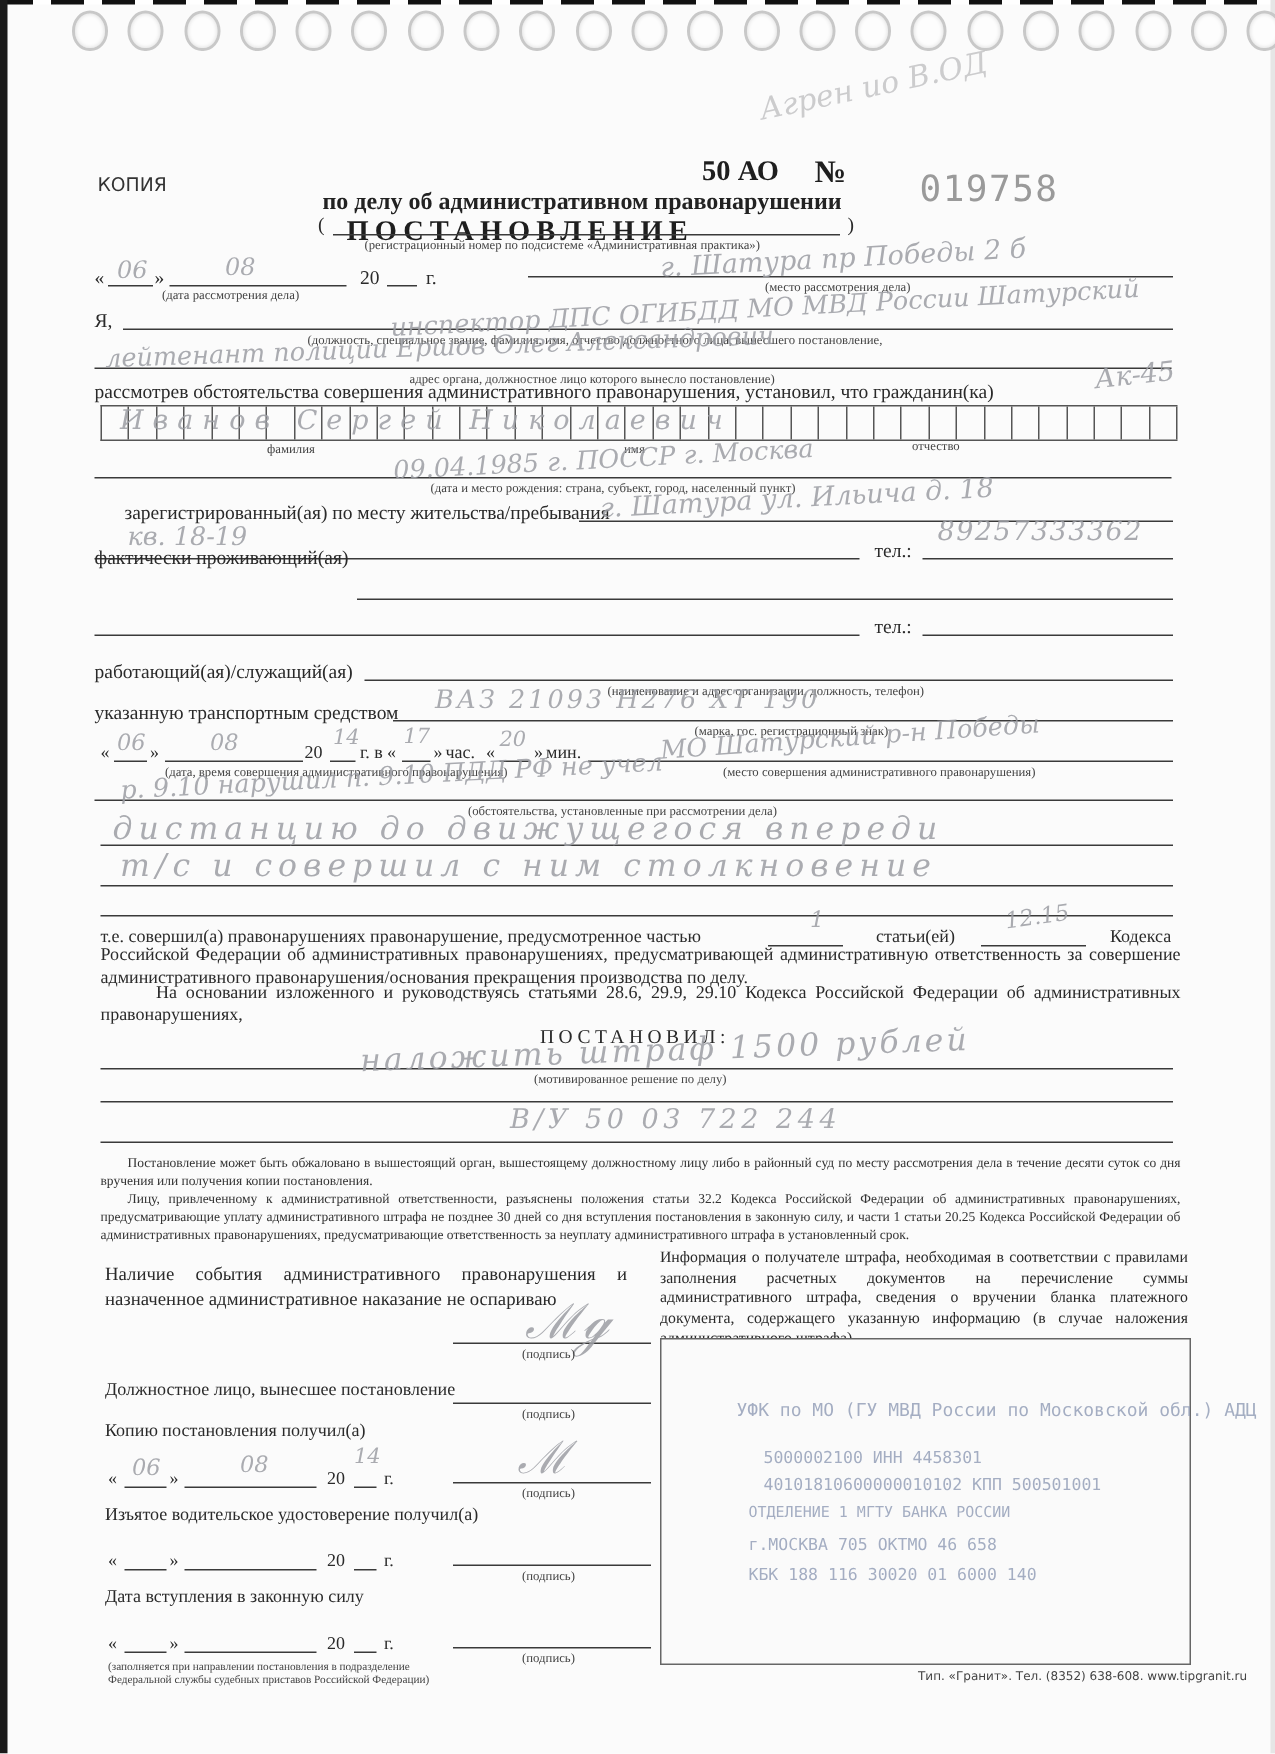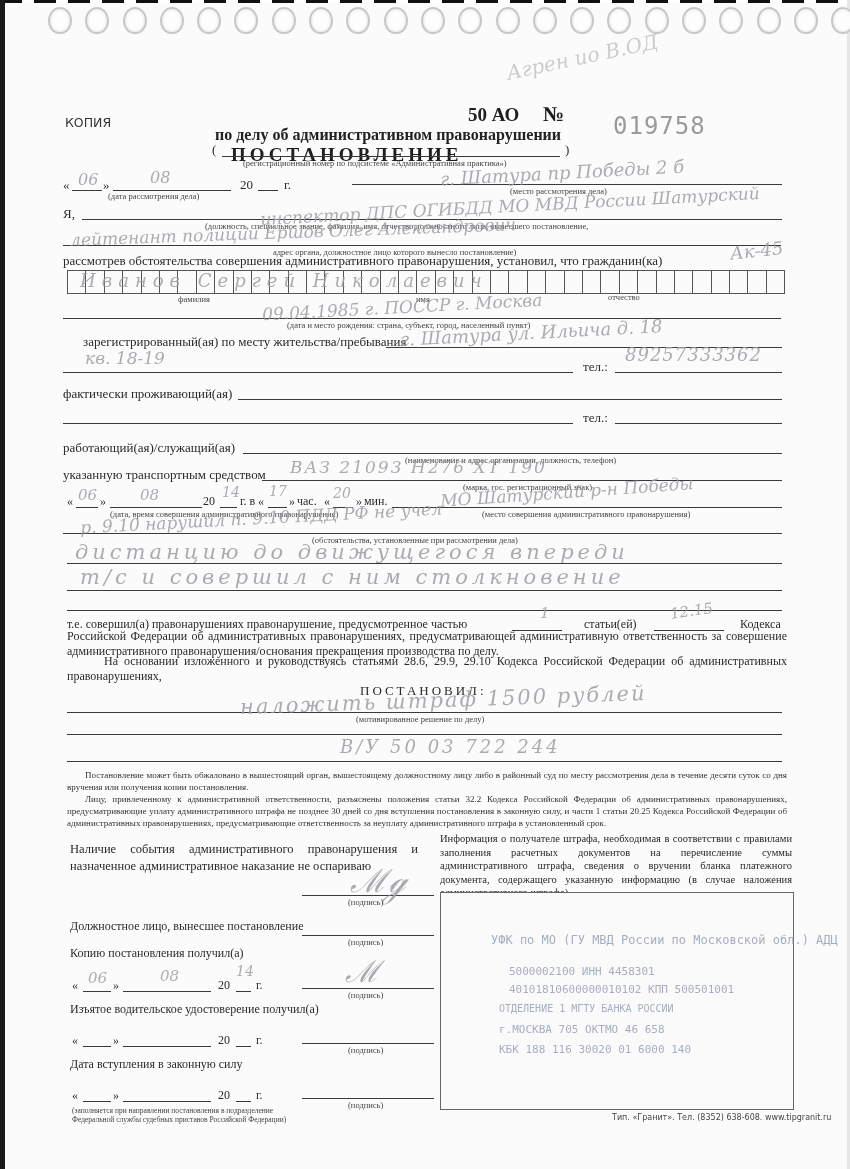--- a/index.html
+++ b/index.html
@@ -154,21 +154,21 @@
 
   <div class="abs t13" style="left:63px;top:334px;margin-left:20px;">зарегистрированный(ая) по месту жительства/пребывания</div>
   <div class="line" style="left:386px;top:347px;width:396px;"></div>
   <div class="hand" style="left:400px;top:322px;font-size:18px;transform:rotate(-3deg);">г. Шатура ул. Ильича д. 18</div>
   <div class="line" style="left:63px;top:372px;width:510px;"></div>
   <div class="hand" style="left:85px;top:348px;font-size:17px;">кв. 18-19</div>
   <div class="abs t13" style="left:583px;top:359px;">тел.:</div>
   <div class="line" style="left:615px;top:372px;width:167px;"></div>
   <div class="hand" style="left:625px;top:344px;font-size:18px;letter-spacing:1px;">89257333362</div>
 
-  <div class="abs t13" style="left:63px;top:386px;text-align:right;">фактически проживающий(ая)</div>
+  <div class="abs t13" style="left:63px;top:364px;text-align:right;">фактически проживающий(ая)</div>
   <div class="line" style="left:238px;top:399px;width:544px;"></div>
   <div class="line" style="left:63px;top:423px;width:510px;"></div>
   <div class="abs t13" style="left:583px;top:410px;">тел.:</div>
   <div class="line" style="left:615px;top:423px;width:167px;"></div>
 
   <div class="abs t13" style="left:63px;top:440px;">работающий(ая)/служащий(ая)</div>
   <div class="line" style="left:243px;top:453px;width:539px;"></div>
   <div class="cap" style="left:405px;top:455px;">(наименование и адрес организации, должность,  телефон)</div>
 
   <div class="abs t13" style="left:63px;top:467px;">указанную транспортным средством</div>

